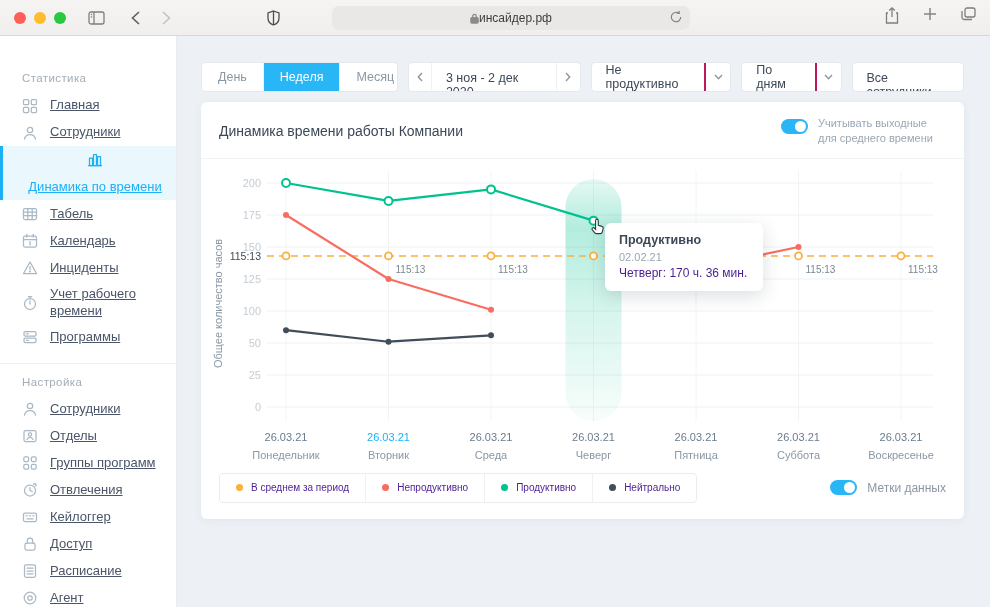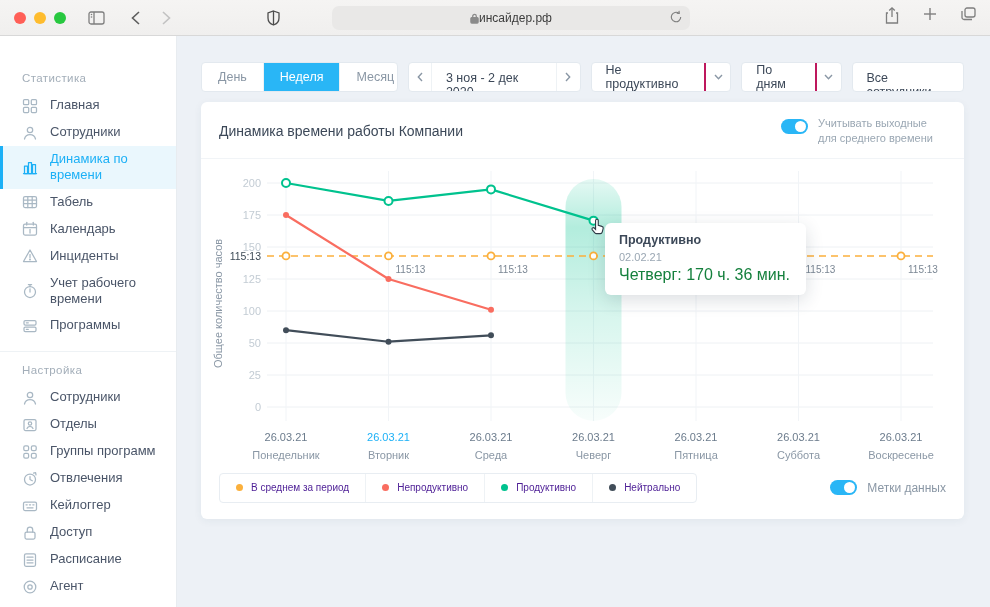--- a/index.html
+++ b/index.html
@@ -22,25 +22,25 @@
 
   
   .app { display:flex; height:571px; }
   .sidebar { width:177px; background:#fff; border-right:1px solid #e8ecf0;
     display:flex; flex-direction:column; padding-top:30px; }
   .sec-label { font-size:11.5px; color:#a3aeb9; letter-spacing:.4px;
     padding:6px 0 8px 22px; }
   .side-item { display:flex; align-items:center; gap:12px; padding:5px 8px 5px 22px;
     font-size:13px; color:#4a5568; min-height:27px; cursor:pointer; position:relative; }
   .side-item .ico { color:#a9b8c4; width:16px; height:16px; flex:0 0 16px; display:flex; }
-  .side-item.active { background:#eaf7fd; color:#1cb0f6; }
+  .side-item.active { background:#eaf7fd; color:#1cb0f6;flex-direction:column; }
   .side-item.active .ico { color:#1cb0f6; }
   .side-item.active::before { content:""; position:absolute; left:0; top:0; bottom:0;
     width:3px; background:#1cb0f6; }
-  .side-item span.lbl { line-height:1.25; }
+  .side-item span.lbl { line-height:1.25;text-decoration:underline; }
   .side-divider { border-top:1px solid #eef2f5; margin:12px 0 6px; }
   .collapse-row { margin-top:auto; display:flex; align-items:center; gap:12px;
     padding:10px 0 16px 24px; color:#8a97a5; font-size:13px; cursor:pointer; }
   .collapse-row .ico{ color:#b4c0cb; display:flex; }
 
   .content { flex:1; padding:26px 26px 0 24px; }
 
   
   .toolbar { display:flex; align-items:center; gap:10px; margin-bottom:10px; }
   .group { display:flex; border:1px solid #e3e9ef; border-radius:4px; background:#fff;
@@ -73,21 +73,21 @@
     border-radius:50%; background:#fff; }
   .toggle-label { font-size:11px; color:#9aa7b3; width:128px; line-height:1.35; }
 
   .chart-wrap { position:relative; padding:4px 0 0 8px; }
   .chart-wrap svg.main { display:block; }
 
   .tooltip { position:absolute; left:404px; top:64px; background:#fff; border-radius:6px;
     box-shadow:0 5px 18px rgba(30,50,70,.16); padding:10px 16px 11px 14px; z-index:5; }
   .tt-title { font-size:12.5px; font-weight:bold; color:#3c4858; }
   .tt-date { font-size:11px; color:#9aa7b3; margin:4px 0 3px; }
-  .tt-line { font-size:16px; color:#15803d; white-space:nowrap; }
+  .tt-line { font-size:12px; color:#4c1d95; white-space:nowrap; }
   .cursor-hand { position:absolute; left:388px; top:58px; z-index:6; }
 
   .legend-row { display:flex; align-items:center; padding:8px 18px 16px; }
   .legend-box { display:flex; border:1px solid #e8edf2; border-radius:4px; height:30px; }
   .legend-item { display:flex; align-items:center; gap:8px; padding:0 16px; font-size:10px;
     color:#4c1d95; border-right:1px solid #eef2f5; cursor:pointer; }
   .legend-item:last-child{ border-right:none; }
   .dot { width:7px; height:7px; border-radius:50%; }
   .legend-toggle { margin-left:auto; display:flex; align-items:center; gap:10px;
     font-size:12px; color:#8a97a5; }

